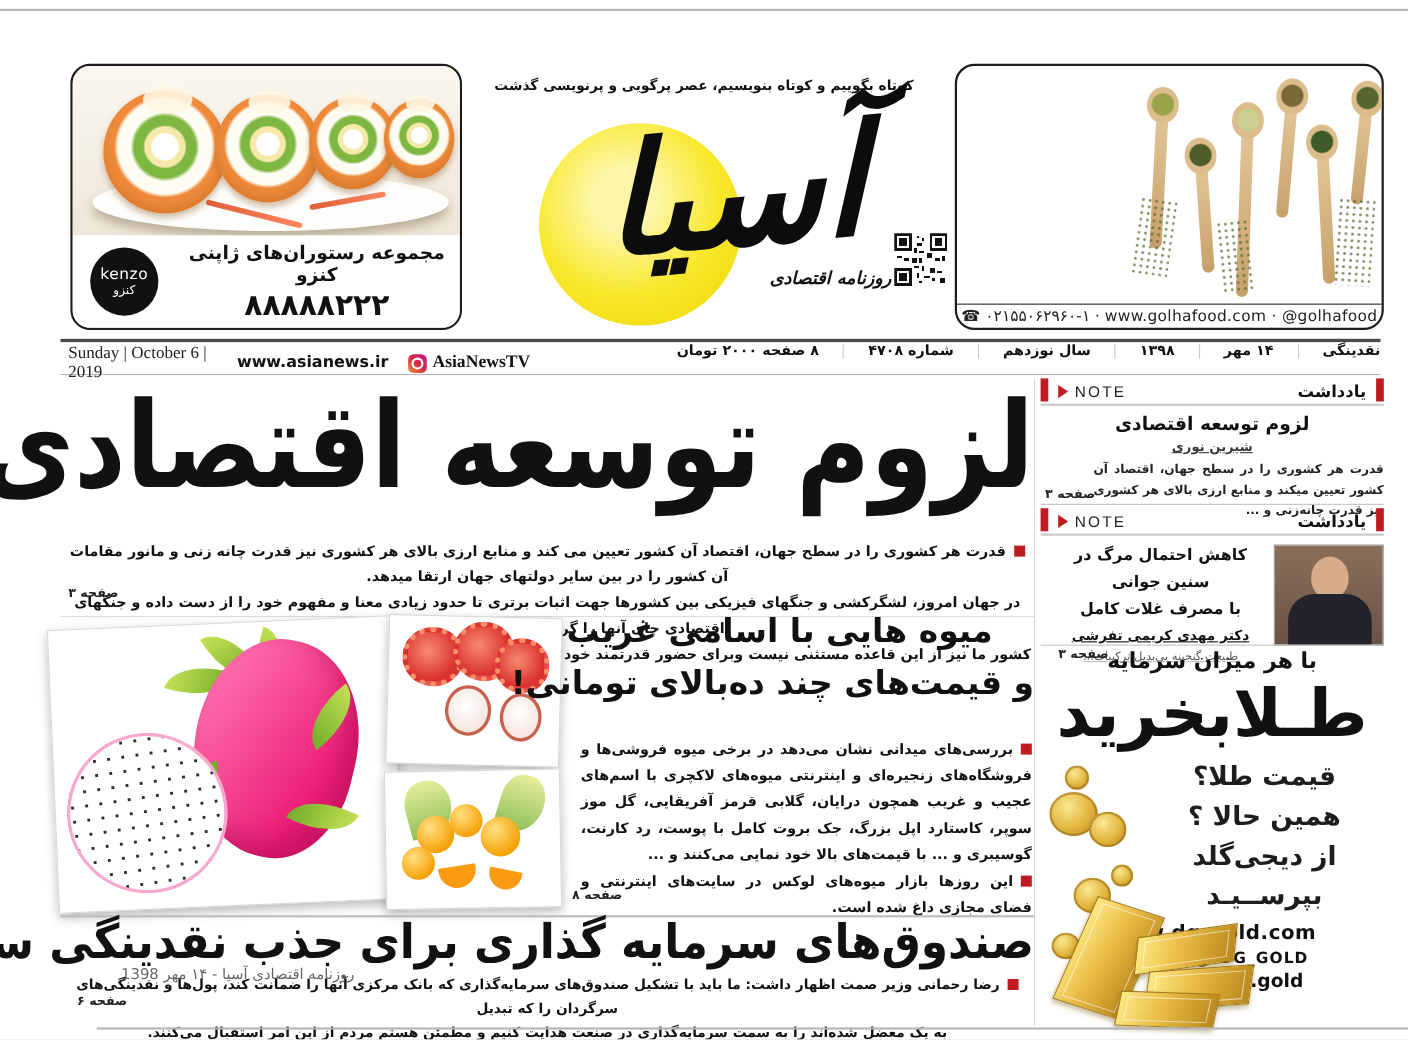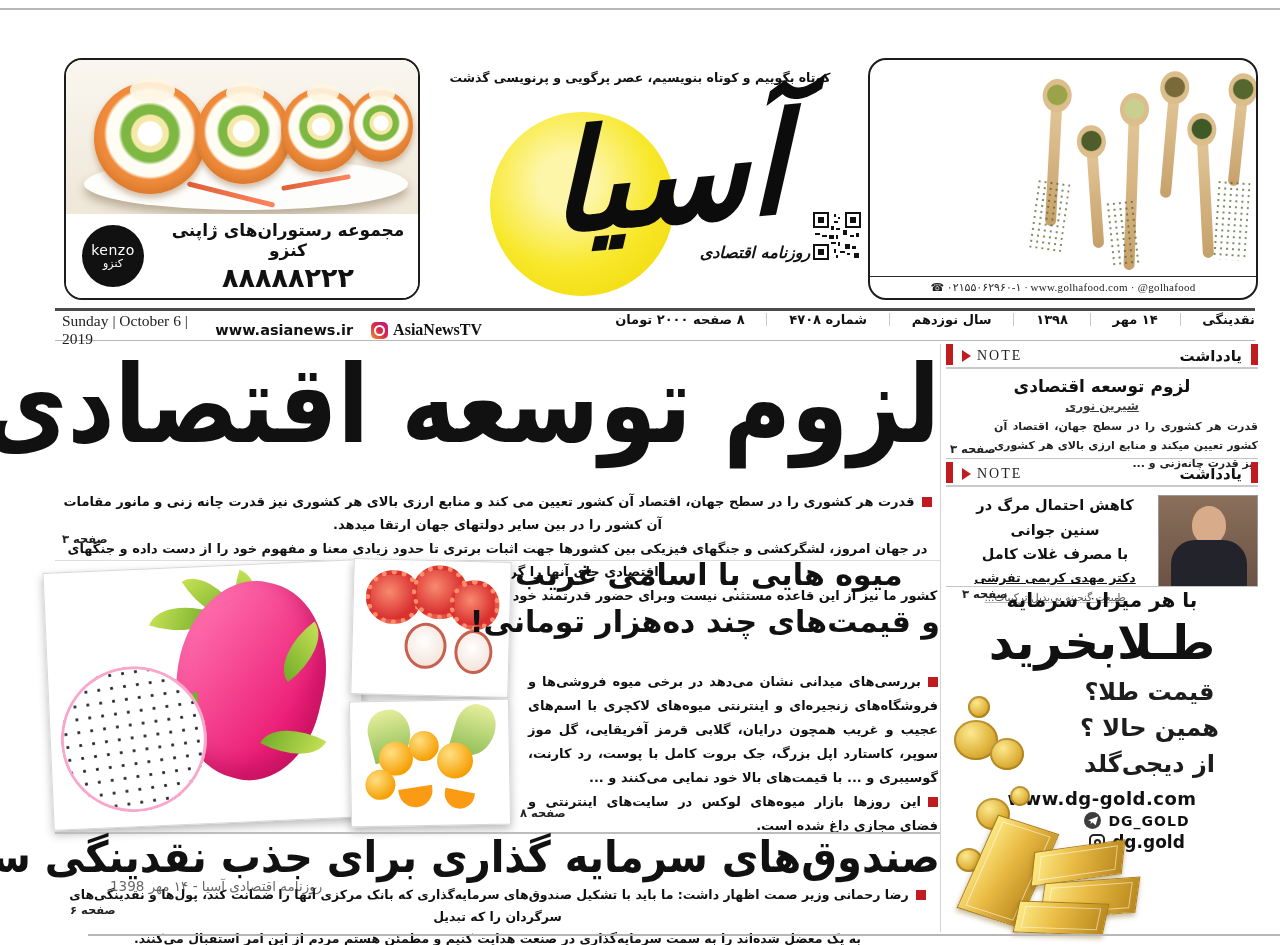--- a/index.html
+++ b/index.html
@@ -38,21 +38,21 @@
   .golha-logo { position:relative; width:122px; height:56px; margin:2px auto 0; background:linear-gradient(#e4333a,#b5121b); border:2px solid #7c0d12; border-radius:20px/26px;
     color:#fff; font-size:30px; font-weight:bold; display:flex; align-items:center; justify-content:center; text-shadow:1px 2px 0 #7c0d12; }
   .leaf { position:absolute; width:22px; height:12px; background:linear-gradient(#66bb4a,#2f7d31); border-radius:0 100% 0 100%; }
   .golha-reg { position:absolute; right:-10px; bottom:-2px; width:12px; height:12px; border:1px solid #555; border-radius:50%; font-size:8px; line-height:11px; color:#555; background:#fff; }
   .golha-tag { font-size:13.5px; font-weight:bold; margin-top:8px; line-height:1.6; }
   .spoons { position:absolute; top:0; bottom:22px; right:0; width:238px; }
   .spoon { position:absolute; width:11px; border-radius:6px; background:linear-gradient(#e2c596,#c6a06a); }
   .spoon::before { content:""; position:absolute; top:-27px; left:-9px; width:29px; height:33px; border-radius:50%;
     background:radial-gradient(circle at 50% 48%, var(--fill) 0 42%, #dcbd8c 48%); }
   .speck { position:absolute; opacity:.75; background-image:radial-gradient(#55662e 1px, transparent 1.4px); background-size:6px 6px; }
-  .golha-contact { position:absolute; left:0; right:0; bottom:0; height:22px; border-top:1.5px solid #2a2a2a; display:flex; align-items:center; justify-content:center; font-size:11px; color:#222; letter-spacing:.3px;font-family:Liberation Serif, serif; }
+  .golha-contact { position:absolute; left:0; right:0; bottom:0; height:22px; border-top:1.5px solid #2a2a2a; display:flex; align-items:center; justify-content:center; font-size:14px; color:#222; letter-spacing:.3px; }
 
   
   .slogan { position:absolute; left:430px; top:70px; width:420px; text-align:center; font-size:12.5px; font-weight:bold; }
   .sun { position:absolute; left:490px; top:112px; width:184px; height:184px; border-radius:50%;
     background:radial-gradient(circle at 42% 38%, #fdf6a8 0 18%, #f8e82b 55%, #efd400 100%); }
   .asia-callig { position:absolute; left:468px; top:78px; width:400px; text-align:center; font-size:138px; font-weight:bold; font-style:italic;
     transform:rotate(-5deg) skewX(-4deg); color:#0c0c0c; line-height:1.4; letter-spacing:-6px; }
   .asia-sub { position:absolute; left:690px; top:243px; width:130px; text-align:center; font-size:16px; font-weight:bold; font-style:italic; }
   .qr { position:absolute; left:813px; top:212px; }
 
@@ -72,42 +72,42 @@
   .lede { position:absolute; left:55px; top:490px; width:885px; font-size:13px; font-weight:bold; line-height:1.8; text-align:center; }
   .bullet { display:inline-block; width:10px; height:10px; background:#c11b22; margin:0 0 -1px 7px; }
   .page-ref { font-size:11.5px; font-weight:bold; color:#222; }
   .lede-ref { position:absolute; left:62px; top:532px; }
 
   
   .note-box { position:absolute; left:946px; width:312px; }
   .note-head { position:relative; height:25px; display:flex; align-items:center; justify-content:space-between; padding:0 16px; border-bottom:2.5px solid #c9c9c9; }
   .note-head::before, .note-head::after { content:""; position:absolute; top:0; bottom:2px; width:7px; background:#c11b22; }
   .note-head::before { left:0; } .note-head::after { right:0; }
-  .note-en { font-family:Liberation Serif, serif; font-size:14px; letter-spacing:2px; color:#222; display:flex; align-items:center; gap:6px; }
+  .note-en { font-family:Liberation Sans, sans-serif; font-size:14px; letter-spacing:2px; color:#222; display:flex; align-items:center; gap:6px; }
   .tri { width:0; height:0; border-left:9px solid #c11b22; border-top:6px solid transparent; border-bottom:6px solid transparent; }
   .note-fa { font-size:15px; font-weight:bold; }
   .note-title { text-align:center; font-size:17px; font-weight:bold; margin-top:7px; }
   .note-author { text-align:center; font-size:12px; font-weight:bold; color:#3a3a3a; text-decoration:underline; margin-top:3px; }
   .note-excerpt { font-size:11px; font-weight:bold; line-height:1.7; text-align:justify; margin-top:5px; color:#222; }
   .n1-ref { position:absolute; left:4px; bottom:0; }
   .note2-body { position:relative; margin-top:6px; min-height:96px;margin-left:14px; }
   .portrait { position:absolute; right:0; top:2px; width:100px; height:92px; background:linear-gradient(#8a705b,#6b5244); border:1px solid #999; overflow:hidden; }
   .portrait::before { content:""; position:absolute; left:33px; top:10px; width:34px; height:38px; border-radius:50% 50% 46% 46%; background:#d8ac8a; }
   .portrait::after { content:""; position:absolute; left:12px; top:44px; width:76px; height:50px; border-radius:24px 24px 0 0; background:#23232b; }
   .note2-text { margin-right:108px; text-align:center; }
   .note2-title { font-size:14.5px; font-weight:bold; line-height:1.7; }
   .note2-author { font-size:12.5px; font-weight:bold; text-decoration:underline; margin-top:3px; }
   .note2-ex { font-size:10.5px; color:#555; margin-top:6px; text-decoration:underline; text-decoration-color:#bbb; }
   .n2-ref { position:absolute; left:2px; bottom:2px; }
   .sect-line { position:absolute; background:#c4c4c4; }
 
   
   .gold-ad { position:absolute; left:946px; top:588px; width:312px; height:344px; }
   .gold-l1 { text-align:center; font-size:20px; font-weight:bold; }
-  .gold-l2 { text-align:center; font-size:48px; font-weight:bold; letter-spacing:1px; margin-top:2px; }
+  .gold-l2 { text-align:center; font-size:60px; font-weight:bold; letter-spacing:1px; margin-top:2px; }
   .gold-qs { margin-left:95px; text-align:center; font-size:24px; font-weight:bold; color:#1d1d1d; line-height:1.5; margin-top:4px; }
   .gold-site { text-align:center; font-size:18px; font-weight:bold; margin-top:6px; letter-spacing:.5px; }
   .gold-row { display:flex; align-items:center; justify-content:center; gap:7px; margin-top:3px; font-weight:bold; }
   .tg-ic { width:17px; height:17px; border-radius:50%; background:#3d3d3d; position:relative; }
   .tg-ic::before { content:""; position:absolute; inset:0; clip-path:polygon(22% 48%, 80% 26%, 66% 78%, 46% 60%, 36% 72%, 38% 54%); background:#fff; }
   .ig-line { width:16px; height:16px; border:2px solid #222; border-radius:5px; position:relative; }
   .ig-line::before { content:""; position:absolute; inset:2.5px; border:2px solid #222; border-radius:50%; }
   .coin { position:absolute; border-radius:50%; background:radial-gradient(circle at 38% 32%, #fbe98f, #e0b33c 55%, #b4821d); box-shadow:inset 0 0 0 2px rgba(150,105,20,.55); }
   .gold-bars { position:absolute; left:0px; bottom:0px; width:190px; height:140px; }
   .bar { position:absolute; background:linear-gradient(100deg,#fbe57f 5%,#e9bb44 45%,#b9871c); border:1px solid #a67a16; box-shadow:0 3px 5px rgba(120,90,10,.4); }
@@ -299,20 +299,21 @@
   <div class="gold-ad">
     <div class="gold-l1" dir="rtl">با هر میزان سرمایه</div>
     <div class="gold-l2" dir="rtl">طـلابخرید</div>
     <div class="coin" style="left:22px;top:108px;width:22px;height:22px;"></div>
     <div class="coin" style="left:8px;top:132px;width:44px;height:40px;"></div>
     <div class="coin" style="left:44px;top:150px;width:34px;height:32px;"></div>
     <div class="gold-qs" dir="rtl">
       <div>قیمت طلا؟</div>
       <div>همین حالا ؟</div>
       <div>از دیجی‌گلد</div>
+      <div>بپرســیـد</div>
     </div>
     <div class="gold-site">www.dg-gold.com</div>
     <div class="gold-row" style="margin-left:70px;">
       <span class="tg-ic"></span>
       <span style="font-size:14px;letter-spacing:1px;">DG_GOLD</span>
     </div>
     <div class="gold-row" style="margin-left:70px;">
       <span class="ig-line"></span>
       <span style="font-size:17px;">dg.gold</span>
     </div>
@@ -352,21 +353,21 @@
     <div class="phy" style="left:28px;top:40px;width:34px;height:34px;"></div>
     <div class="phy" style="left:58px;top:30px;width:30px;height:30px;"></div>
     <div class="phy" style="left:86px;top:42px;width:36px;height:36px;"></div>
     <div class="phy" style="left:14px;top:68px;width:30px;height:30px;"></div>
     <div class="wedge" style="left:48px;top:86px;width:34px;height:20px;transform:rotate(-8deg);"></div>
     <div class="wedge" style="left:92px;top:90px;width:30px;height:18px;transform:rotate(12deg);"></div>
   </div>
 
   <div class="fruit-hl" dir="rtl">
     <div>میوه هایی با اسامی غریب</div>
-    <div>و قیمت‌های چند ده‌هزار تومانی!</div>
+    <div>و قیمت‌های چند ده‌بالای تومانی!</div>
   </div>
   <div class="fruit-body" dir="rtl">
     <div style="margin-top:2px;"><span class="bullet"></span><span>بررسی‌های میدانی نشان می‌دهد در برخی میوه فروشی‌ها و فروشگاه‌های زنجیره‌ای و اینترنتی میوه‌های لاکچری با اسم‌های عجیب و غریب همچون درایان، گلابی قرمز آفریقایی، گل موز سوپر، کاستارد اپل بزرگ، جک بروت کامل با پوست، رد کارنت، گوسیبری و ... با قیمت‌های بالا خود نمایی می‌کنند و ...</span></div>
     <div><span class="bullet"></span><span>این روزها بازار میوه‌های لوکس در سایت‌های اینترنتی و فضای مجازی داغ شده است.</span></div>
   </div>
   <span class="page-ref fruit-ref">صفحه ۸</span>
 
   <div class="rule" style="left:55px;top:832px;width:885px;height:1.5px;background:#bdbdbd;"></div>
 
   <div class="funds-hl" dir="rtl">صندوق‌های سرمایه گذاری برای جذب نقدینگی سرگردان</div>

